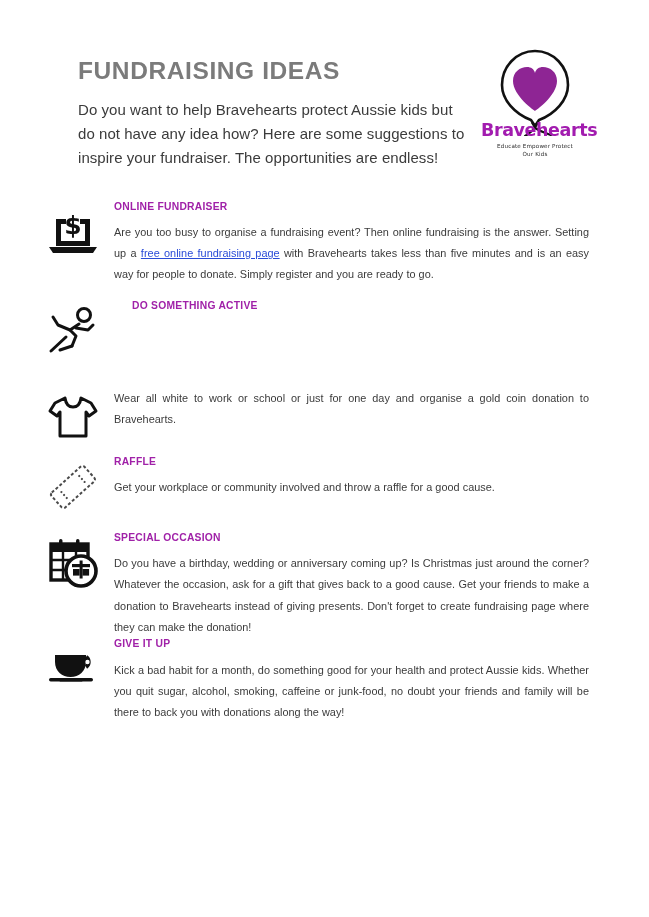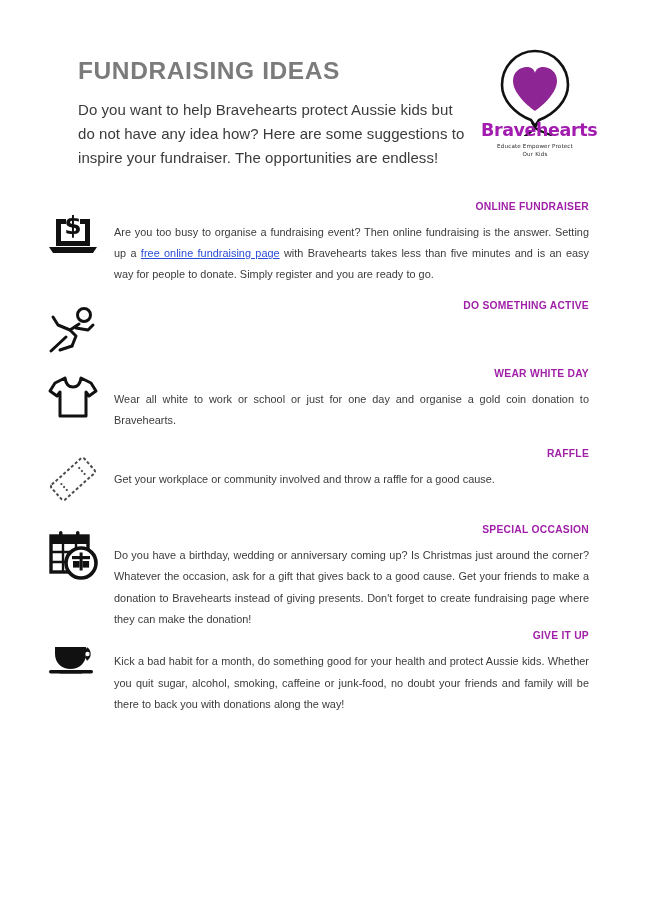--- a/index.html
+++ b/index.html
@@ -106,21 +106,20 @@
   }
 
   .section-heading {
     font-size: 10.3px;
     font-weight: bold;
     color: #a021a8;
     letter-spacing: 0.25px;
     margin: 0 0 9px 0;
     text-transform: uppercase;
     line-height: 1.2;
-    text-align: right;
   }
 
   .section-text {
     font-size: 10.9px;
     line-height: 1.95;
     color: #3b3b3b;
     margin: 0;
     text-align: justify;
     letter-spacing: 0.02px;
   }
@@ -129,21 +128,21 @@
   }
 
   .inline-link {
     color: #2a4bd7;
     text-decoration: underline;
     margin-top: 41px;
   }
 
   
   .sec-online      { margin-bottom: 14px; }
-  .sec-active      { margin-bottom: 12px; }
+  .sec-active      { margin-bottom: 32px; gap: 18px; }
   .sec-white       { margin-bottom: 16px; }
   .sec-raffle      { margin-bottom: 20px; }
   .sec-giveup      { margin-bottom: 32px; }
 
   .icon-svg { display: block; }
 </style>
 </head>
 <body>
 
 <div class="page">
@@ -214,21 +213,20 @@
     </div>
 
     <div class="section sec-white">
       <div class="section-icon">
         <svg class="icon-svg" width="52" height="46" viewBox="0 0 52 46">
           <path d="M18 4 L8 9 L3 17 L10 22 L13 18 L13 42 L39 42 L39 18 L42 22 L49 17 L44 9 L34 4
                    C 33 11 29 13 26 13 C 23 13 19 11 18 4 Z" fill="#ffffff" stroke="#111111" stroke-width="3" stroke-linejoin="round" stroke-linecap="round"></path>
         </svg>
       </div>
       <div class="section-body">
-        <div class="section-heading">WEAR WHITE DAY</div>
         <p class="section-text">Wear all white to work or school or just for one day and organise a gold coin donation to Bravehearts.</p>
       </div>
     </div>
 
     <div class="section sec-raffle">
       <div class="section-icon">
         <svg class="icon-svg" width="54" height="50" viewBox="0 0 54 50">
           <g transform="rotate(-42 27 25)">
             <rect x="5" y="15" width="44" height="20" rx="2.5" fill="#ffffff" stroke="#4a4a4a" stroke-width="2" stroke-dasharray="3 2.2"></rect>
             <circle cx="15" cy="21" r="1.1" fill="#4a4a4a"></circle>

